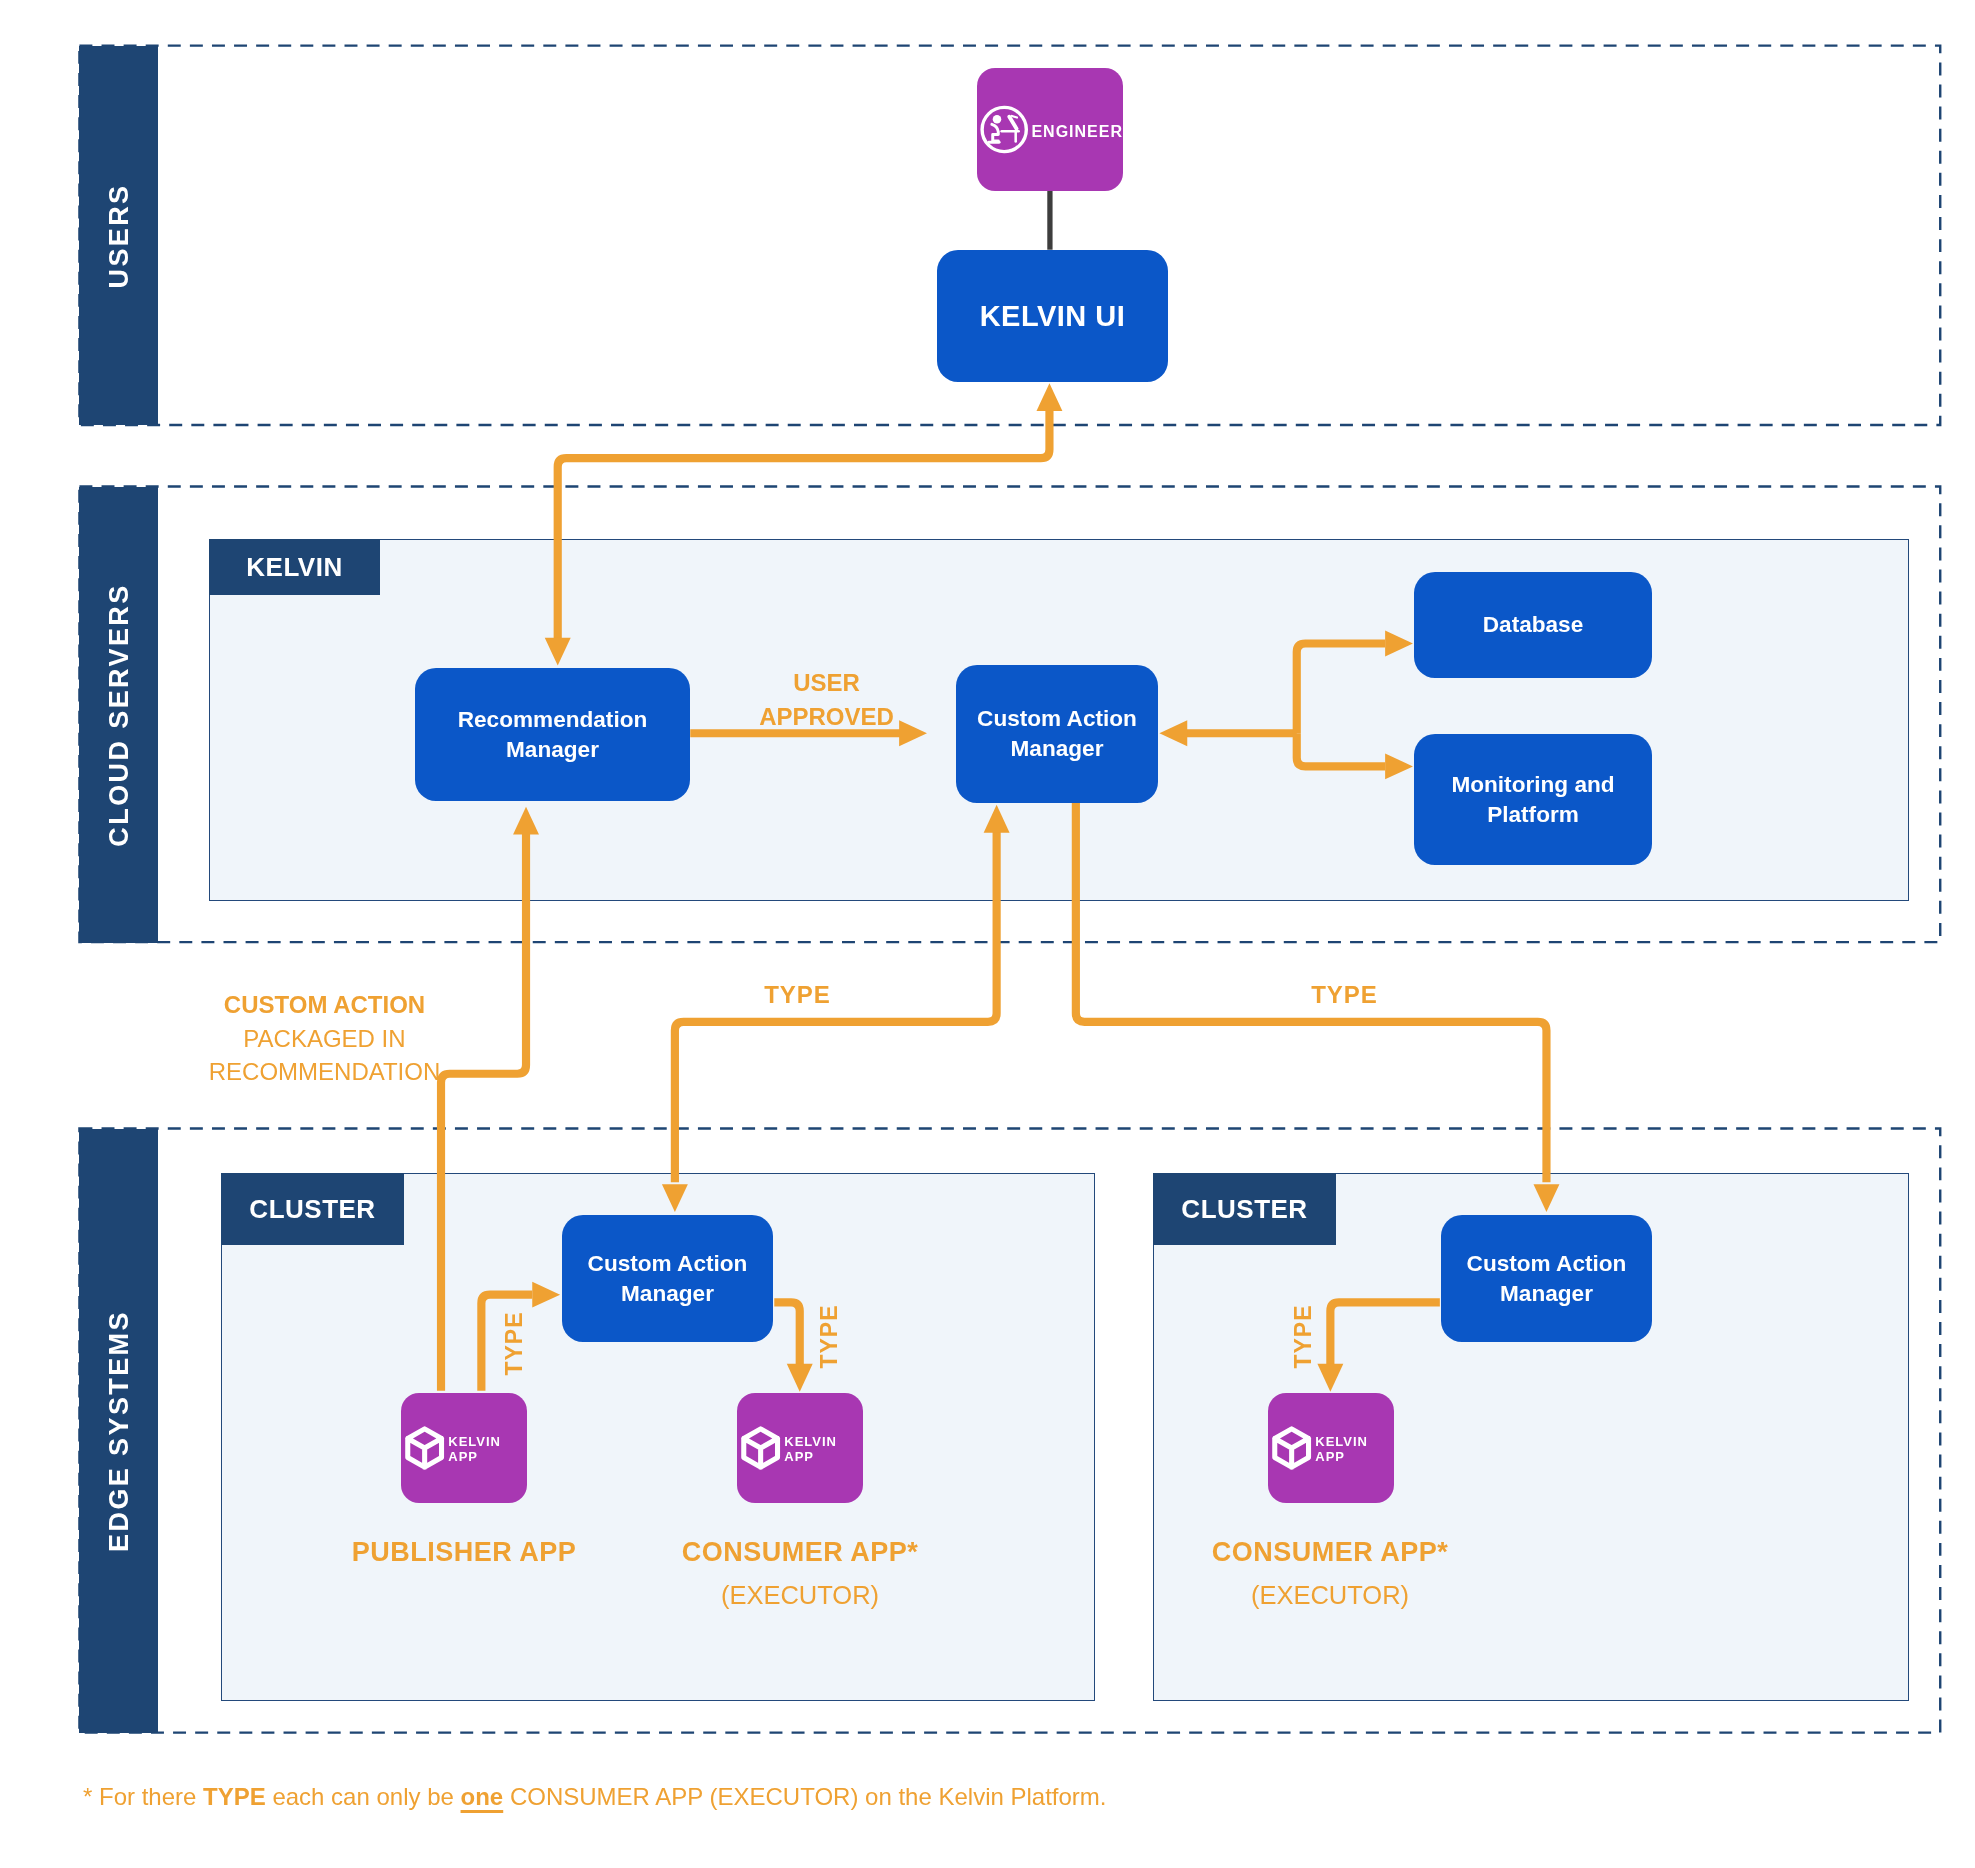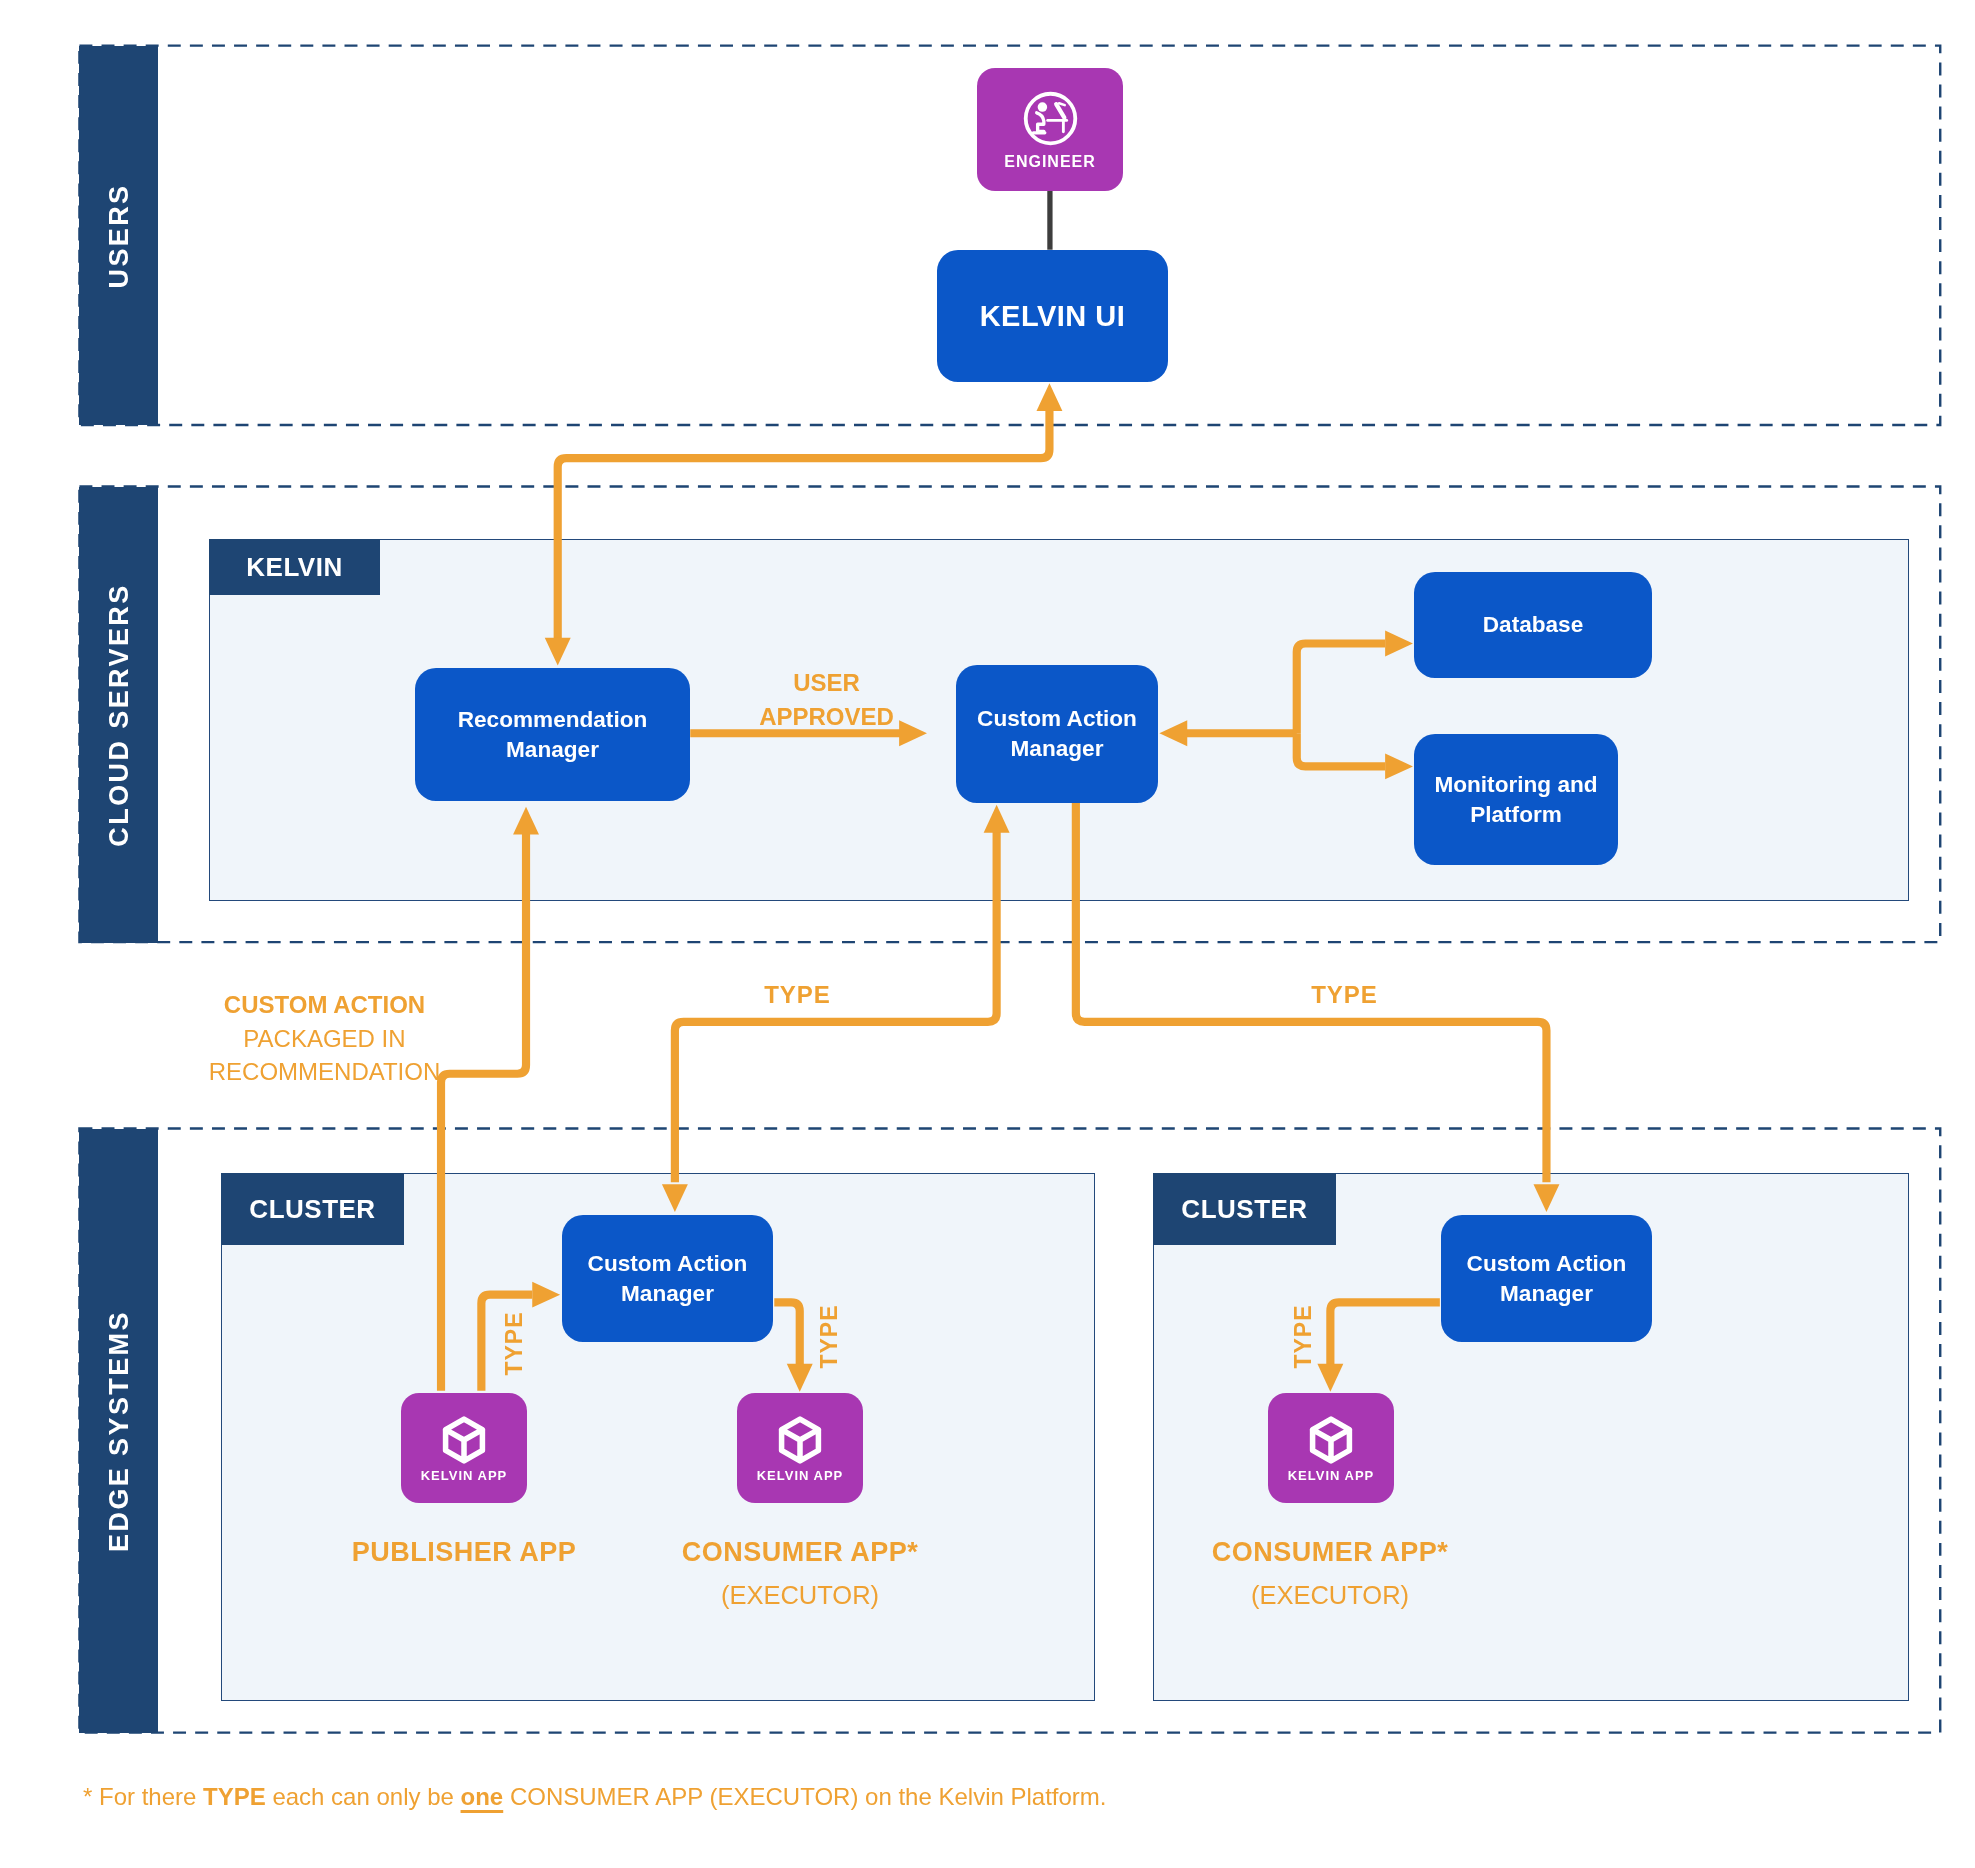--- a/index.html
+++ b/index.html
@@ -23,21 +23,21 @@
   
   .tab{background:var(--navy);color:#fff;font-weight:bold;font-size:26px;
     display:flex;align-items:center;justify-content:center;letter-spacing:0.5px;}
 
   
   .blue-node{position:absolute;background:var(--blue);border-radius:21px;color:#fff;
     display:flex;flex-direction:column;align-items:center;justify-content:center;
     font-weight:bold;font-size:22.6px;line-height:1.32;text-align:center;z-index:4;}
   .big-label{font-size:29px;letter-spacing:0.5px;}
   .mag-node{position:absolute;background:var(--magenta);border-radius:18px;color:#fff;
-    display:flex;flex-direction:column;align-items:center;z-index:4;}
+    display:flex;align-items:center;z-index:4;}
   .mag-node .app-cap{font-weight:bold;font-size:13px;letter-spacing:1px;margin-top:1.9px;}
   .engineer-cap{font-weight:bold;font-size:16px;letter-spacing:1px;margin-top:4.8px;}
 
   
   .lbl{color:var(--orange);text-align:center;white-space:nowrap;}
   .lbl .b{font-weight:bold;}
   .lbl-stack{line-height:1.4;font-size:24px;}
   .rot{transform:rotate(-90deg);transform-origin:center;font-weight:bold;font-size:23px;letter-spacing:1px;}
   .type-h{font-weight:bold;font-size:24px;letter-spacing:1px;}
   .caption1{font-weight:bold;font-size:27px;letter-spacing:0.5px;}
@@ -168,21 +168,21 @@
 
   <div class="blue-node" style="left:956px;top:665px;width:202px;height:138px;">
     <span>Custom Action</span>
     <span>Manager</span>
   </div>
 
   <div class="blue-node" style="left:1414px;top:572px;width:238px;height:106px;">
     <span>Database</span>
   </div>
 
-  <div class="blue-node" style="left:1414px;top:734px;width:204px;height:131px;">
+  <div class="blue-node" style="left:1414px;top:734px;width:238px;height:131px;">
     <span>Monitoring and</span>
     <span>Platform</span>
   </div>
 
   <div class="blue-node" style="left:562px;top:1215px;width:211px;height:127px;">
     <span>Custom Action</span>
     <span>Manager</span>
   </div>
 
   <div class="blue-node" style="left:1441px;top:1215px;width:211px;height:127px;">

